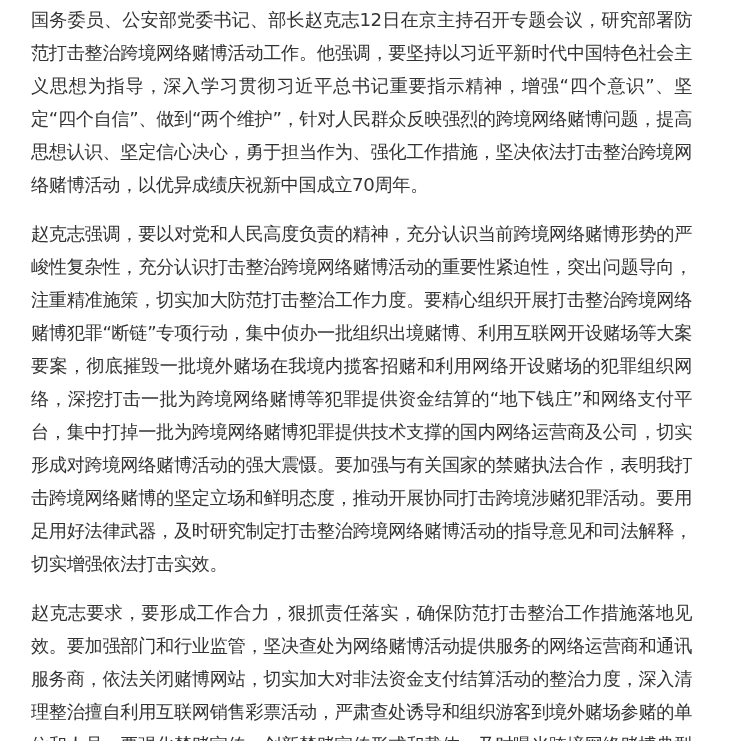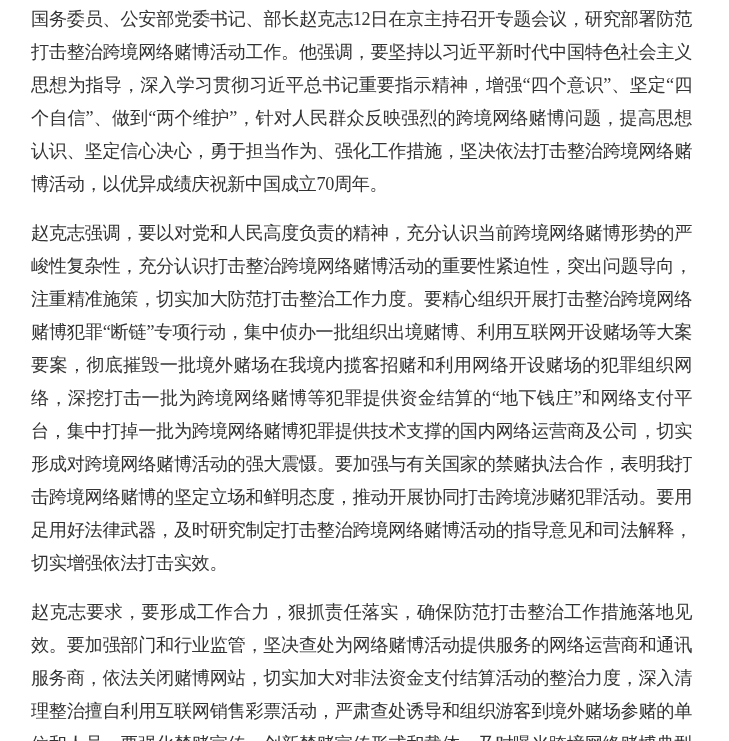--- a/index.html
+++ b/index.html
@@ -20,21 +20,20 @@
       box-sizing: border-box;
       width: 729px;
     }
     .para {
       font-size: 18.2px;
       line-height: 33px;
       margin: 0 0 16px 0;
       letter-spacing: -0.35px;
       text-align: justify;
       word-break: break-all;
-      font-family: Liberation Serif, serif;
     }
   </style>
 </head>
 <body>
 
 <div class="article">
   <p class="para">国务委员、公安部党委书记、部长赵克志12日在京主持召开专题会议，研究部署防范打击整治跨境网络赌博活动工作。他强调，要坚持以习近平新时代中国特色社会主义思想为指导，深入学习贯彻习近平总书记重要指示精神，增强“四个意识”、坚定“四个自信”、做到“两个维护”，针对人民群众反映强烈的跨境网络赌博问题，提高思想认识、坚定信心决心，勇于担当作为、强化工作措施，坚决依法打击整治跨境网络赌博活动，以优异成绩庆祝新中国成立70周年。</p>
   <p class="para">赵克志强调，要以对党和人民高度负责的精神，充分认识当前跨境网络赌博形势的严峻性复杂性，充分认识打击整治跨境网络赌博活动的重要性紧迫性，突出问题导向，注重精准施策，切实加大防范打击整治工作力度。要精心组织开展打击整治跨境网络赌博犯罪“断链”专项行动，集中侦办一批组织出境赌博、利用互联网开设赌场等大案要案，彻底摧毁一批境外赌场在我境内揽客招赌和利用网络开设赌场的犯罪组织网络，深挖打击一批为跨境网络赌博等犯罪提供资金结算的“地下钱庄”和网络支付平台，集中打掉一批为跨境网络赌博犯罪提供技术支撑的国内网络运营商及公司，切实形成对跨境网络赌博活动的强大震慑。要加强与有关国家的禁赌执法合作，表明我打击跨境网络赌博的坚定立场和鲜明态度，推动开展协同打击跨境涉赌犯罪活动。要用足用好法律武器，及时研究制定打击整治跨境网络赌博活动的指导意见和司法解释，切实增强依法打击实效。</p>
   <p class="para">赵克志要求，要形成工作合力，狠抓责任落实，确保防范打击整治工作措施落地见效。要加强部门和行业监管，坚决查处为网络赌博活动提供服务的网络运营商和通讯服务商，依法关闭赌博网站，切实加大对非法资金支付结算活动的整治力度，深入清理整治擅自利用互联网销售彩票活动，严肃查处诱导和组织游客到境外赌场参赌的单位和人员。要强化禁赌宣传，创新禁赌宣传形式和载体，及时曝光跨境网络赌博典型案例，深刻揭露赌博活动的欺骗性、危害性、违法性，切实增强社会公众拒赌反赌意识。</p>
 

